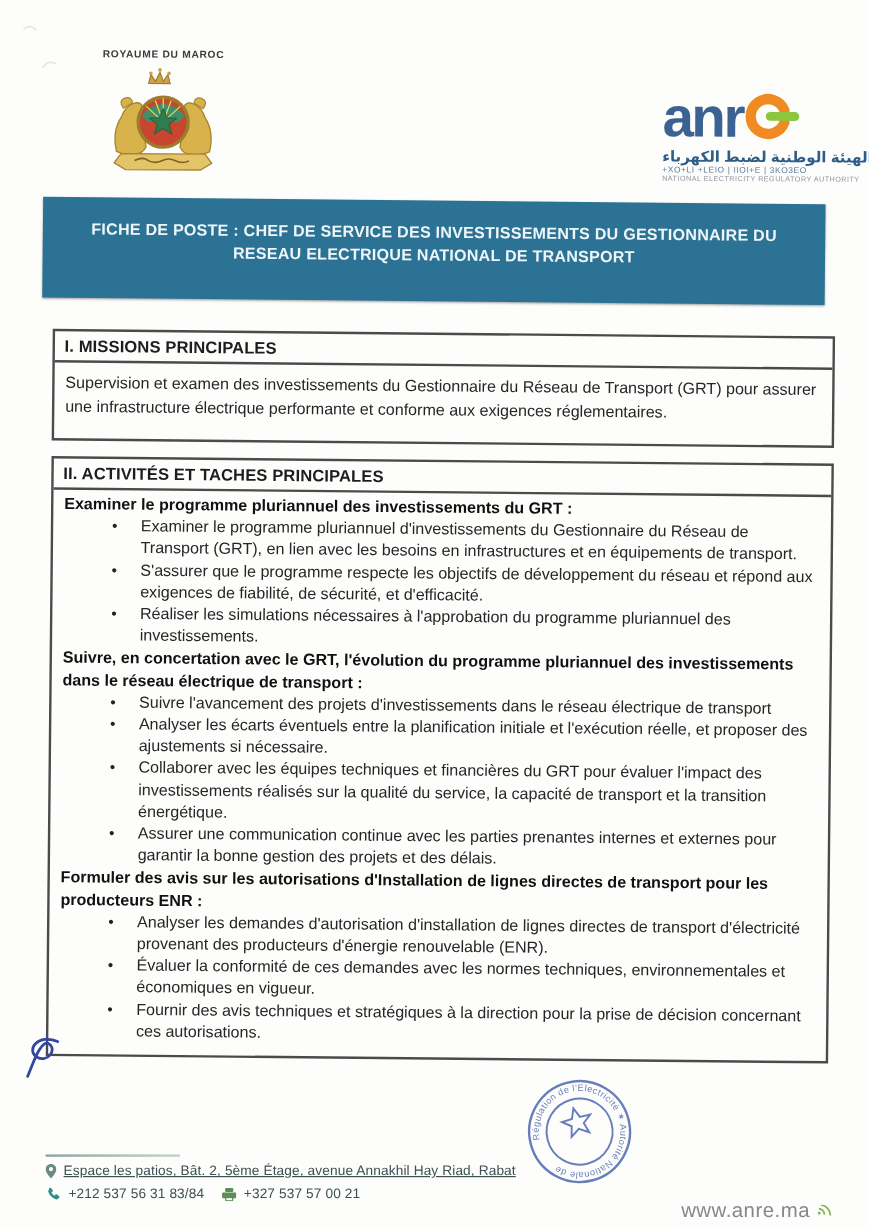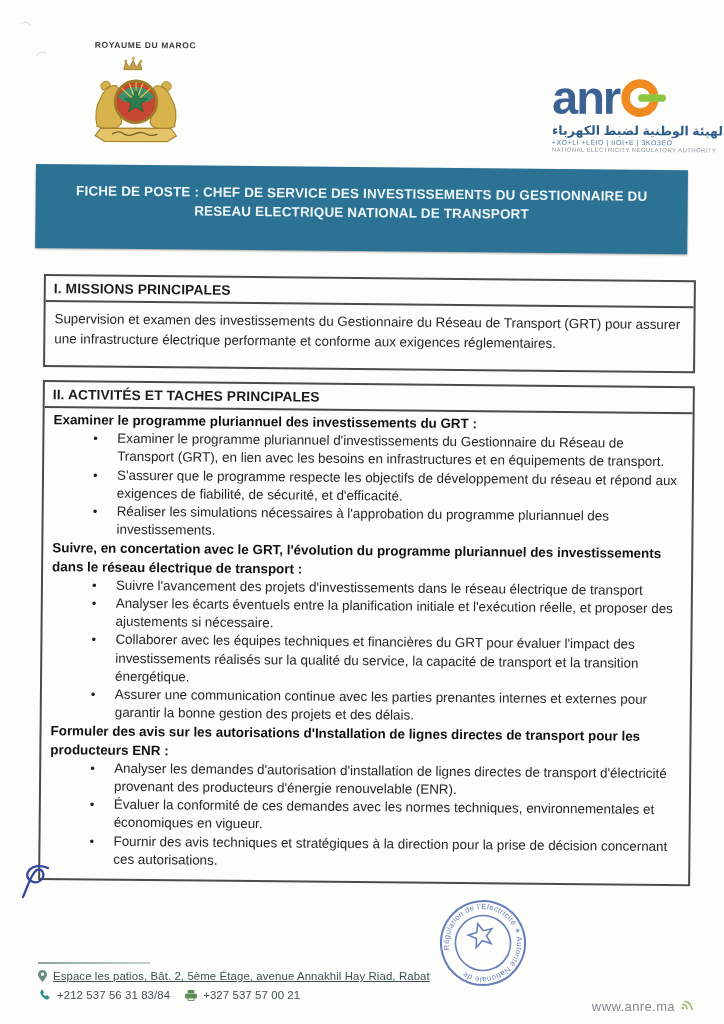--- a/index.html
+++ b/index.html
@@ -14,24 +14,24 @@
   .page{position:relative;width:724px;height:1024px;background:#fdfdfc;}
 
   
   .masthead{
     display:flex;justify-content:space-between;align-items:flex-start;
     padding:40px 22px 0 76px;height:120px;
   }
   .crest-block{text-align:center;width:120px;transform:rotate(.3deg);}
   .kingdom-label{
     font-size:8.5px;font-weight:bold;color:#3a3a3a;letter-spacing:.6px;
-    margin-bottom:2px;white-space:nowrap;text-align:right;
+    margin-bottom:2px;white-space:nowrap;
   }
   .anre-block{margin-top:34px;text-align:left;width:150px;transform:rotate(.3deg);}
-  .anre-wordmark{display:flex;align-items:center;line-height:1;}
+  .anre-wordmark{display:flex;align-items:flex-start;line-height:1;}
   .anre-word{
     font-size:47px;font-weight:bold;color:#3c6293;letter-spacing:-2px;
   }
   .anre-arabic{font-size:12.5px;font-weight:bold;color:#2f5d8a;margin-top:2px;white-space:nowrap;}
   .anre-amazigh{font-size:7px;color:#5a7ba6;letter-spacing:.5px;margin-top:1px;white-space:nowrap;}
   .anre-english{font-size:6px;color:#8d949b;letter-spacing:.4px;margin-top:1px;white-space:nowrap;}
 
   
   .tilt{transform:rotate(.55deg);transform-origin:40px 0;}
 
@@ -87,21 +87,21 @@
   }
   .footer-line{
     position:absolute;left:38px;display:flex;align-items:center;gap:6px;
     font-size:11.4px;color:#3d5052;letter-spacing:.1px;
   }
   .footer-address{top:970px;text-decoration:underline;}
   .footer-phones{top:989px;gap:7px;}
   .footer-phones .fax-group{display:flex;align-items:center;gap:6px;margin-left:8px;}
   .website{
     position:absolute;right:28px;top:999px;display:flex;align-items:center;gap:5px;
-    font-size:13px;color:#84888c;letter-spacing:.4px;text-align:right;
+    font-size:17px;color:#84888c;letter-spacing:.4px;text-align:right;
   }
 </style>
 </head>
 <body>
 
 <div class="page">
 
   <svg class="pen-smudge" width="50" height="50" viewBox="0 0 50 50">
     <path d="M12 6 q6 -4 10 1 M28 38 q4 -6 10 -3" stroke="#9a9a9a" stroke-width="1.4" fill="none" stroke-linecap="round"></path>
   </svg>

